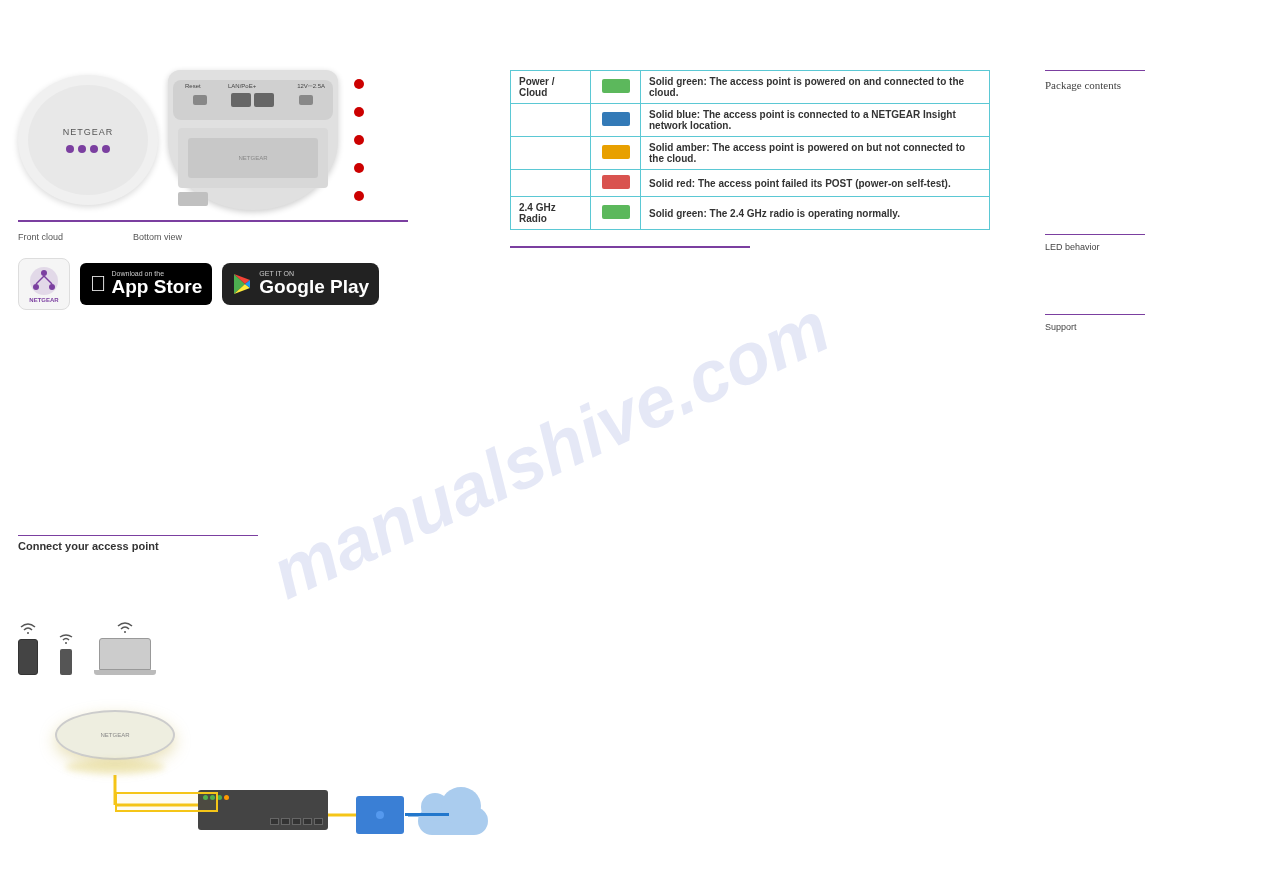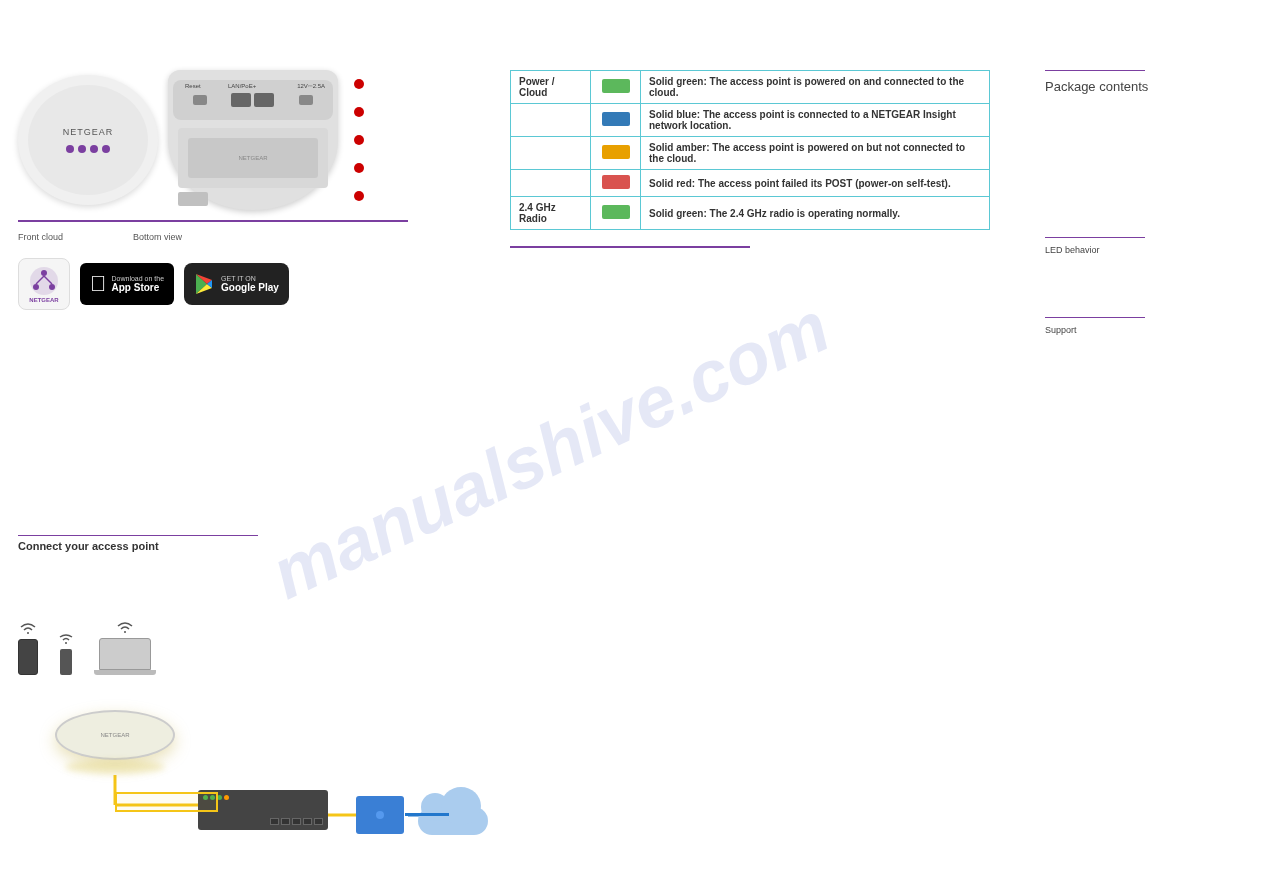--- a/index.html
+++ b/index.html
@@ -203,21 +203,21 @@
       color: #fff;
       padding: 6px 10px;
       border-radius: 6px;
       height: 42px;
     }
     .badge-text-small {
       font-size: 7px;
       color: #ccc;
     }
     .badge-text-large {
-      font-size: 10px;
+      font-size: 19px;
       font-weight: bold;
       color: #fff;
       line-height: 1.1;
     }
     .apple-icon {
       font-size: 22px;
     }
 
     .google-play-badge {
       display: flex;
@@ -557,20 +557,20 @@
     </tbody>
   </table>
 
   <div style="width:240px;height:2px;background:#7b3fa0;margin-top:16px;"></div>
 
 </div>
 
 <div class="far-right-col">
 
   <div style="width:100px;height:1px;background:#7b3fa0;margin-bottom:6px;"></div>
-  <div style="font-size:13px;color:#444;line-height:1.5;margin-bottom:32px;">Package contents</div>
+  <div style="font-size:11px;color:#444;line-height:1.5;margin-bottom:32px;font-family:Liberation Serif, serif;">Package contents</div>
 
   <div style="width:100px;height:1px;background:#7b3fa0;margin-bottom:6px;margin-top:140px;"></div>
   <div style="font-size:9px;color:#444;line-height:1.5;margin-bottom:20px;">LED behavior</div>
 
   <div style="width:100px;height:1px;background:#7b3fa0;margin-bottom:6px;margin-top:60px;"></div>
   <div style="font-size:9px;color:#444;line-height:1.5;">Support</div>
 </div>
 
 </body></html>

